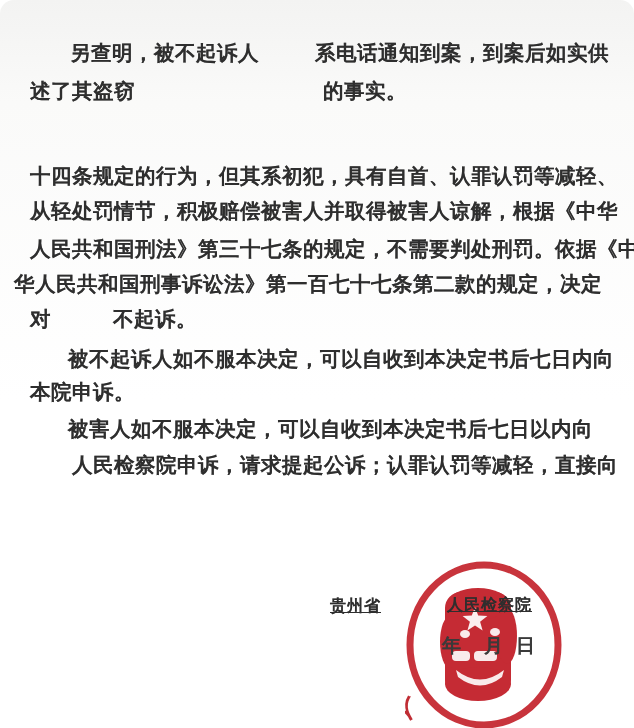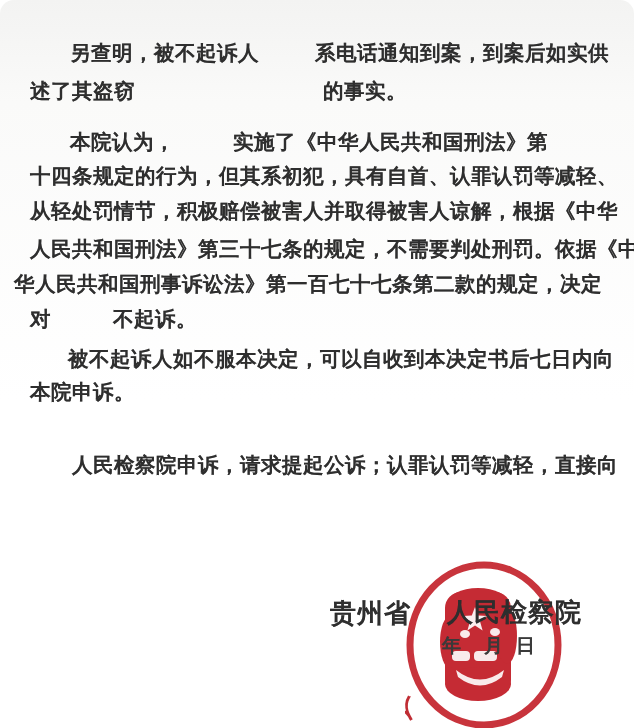--- a/index.html
+++ b/index.html
@@ -19,26 +19,27 @@
     font-weight:600;
     color:#2e2e2e;
     letter-spacing:0.5px;
     text-shadow:0 0 0.5px rgba(40,40,40,.55);
   }
   .seg{display:inline-block;vertical-align:top;}
   .gap{display:inline-block;height:1px;vertical-align:top;}
   .footer-text{
     position:absolute;
     white-space:nowrap;
-    font-size:26px;
+    font-size:16px;
     font-weight:600;
     color:#2e2e2e;
     letter-spacing:1px;
     text-shadow:0 0 0.5px rgba(40,40,40,.55);
     z-index:3;
+    text-decoration:underline;
   }
   .date-label{
     position:absolute;
     white-space:nowrap;
     font-size:19px;
     font-weight:600;
     color:#3a3a3a;
     z-index:3;
     text-shadow:0 0 0.5px rgba(40,40,40,.5);
   }
@@ -53,43 +54,43 @@
 <body>
 
 <div class="page">
 
   <div class="line" style="top:42px;left:70px">
     <span class="seg">另查明，被不起诉人</span><span class="gap" style="width:56px"></span><span class="seg">系电话通知到案，到案后如实供</span>
   </div>
   <div class="line" style="top:80px;left:30px">
     <span class="seg">述了其盗窃</span><span class="gap" style="width:188px"></span><span class="seg">的事实。</span>
   </div>
-  <div class="line" style="top:131px;left:70px">
-    <span class="seg">本院认为，</span><span class="gap" style="width:58px"></span><span class="seg">实施了《中华人民共和国刑法》第</span>
-  </div>
   <div class="line" style="top:200px;left:30px">
     <span class="seg">从轻处罚情节，积极赔偿被害人并取得被害人谅解，根据《中华</span>
   </div>
   <div class="line" style="top:165px;left:30px">
     <span class="seg">十四条规定的行为，但其系初犯，具有自首、认罪认罚等减轻、</span>
   </div>
   <div class="line" style="top:238px;left:30px">
     <span class="seg">人民共和国刑法》第三十七条的规定，不需要判处刑罚。依据《中</span>
   </div>
   <div class="line" style="top:273px;left:14px">
     <span class="seg">华人民共和国刑事诉讼法》第一百七十七条第二款的规定，决定</span>
   </div>
   <div class="line" style="top:348px;left:68px">
     <span class="seg">被不起诉人如不服本决定，可以自收到本决定书后七日内向</span>
   </div>
   <div class="line" style="top:308px;left:30px">
     <span class="seg">对</span><span class="gap" style="width:62px"></span><span class="seg">不起诉。</span>
   </div>
   <div class="line" style="top:381px;left:30px">
     <span class="seg">本院申诉。</span>
+  </div>
+  <div class="line" style="top:418px;left:68px">
+    <span class="seg">被害人如不服本决定，可以自收到本决定书后七日以内向</span>
   </div>
   <div class="line" style="top:454px;left:72px">
     <span class="seg">人民检察院申诉，请求提起公诉；认罪认罚等减轻，直接向</span>
   </div>
 
   <span class="footer-text" style="left:330px;top:596px">贵州省</span>
   <span class="footer-text" style="left:447px;top:595px">人民检察院</span>
   <span class="date-label" style="left:442px;top:633px">年</span>
   <span class="date-label" style="left:484px;top:633px">月</span>
   <span class="date-label" style="left:516px;top:633px">日</span>

